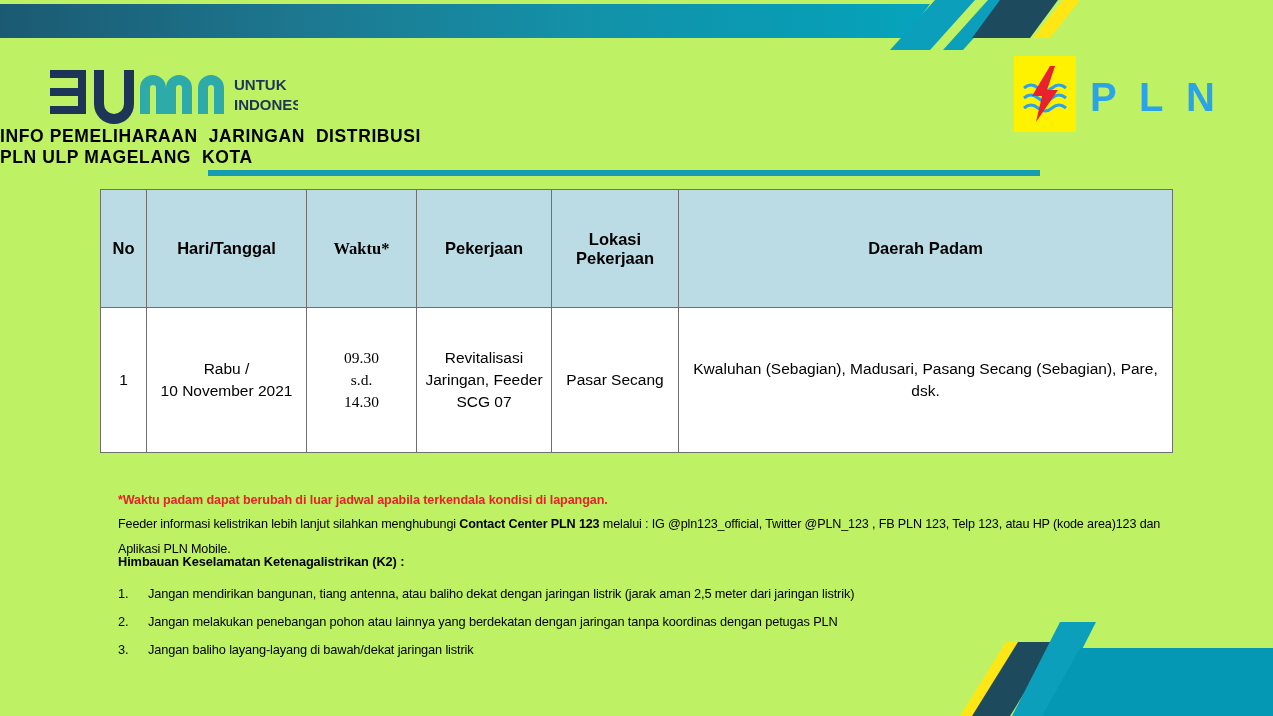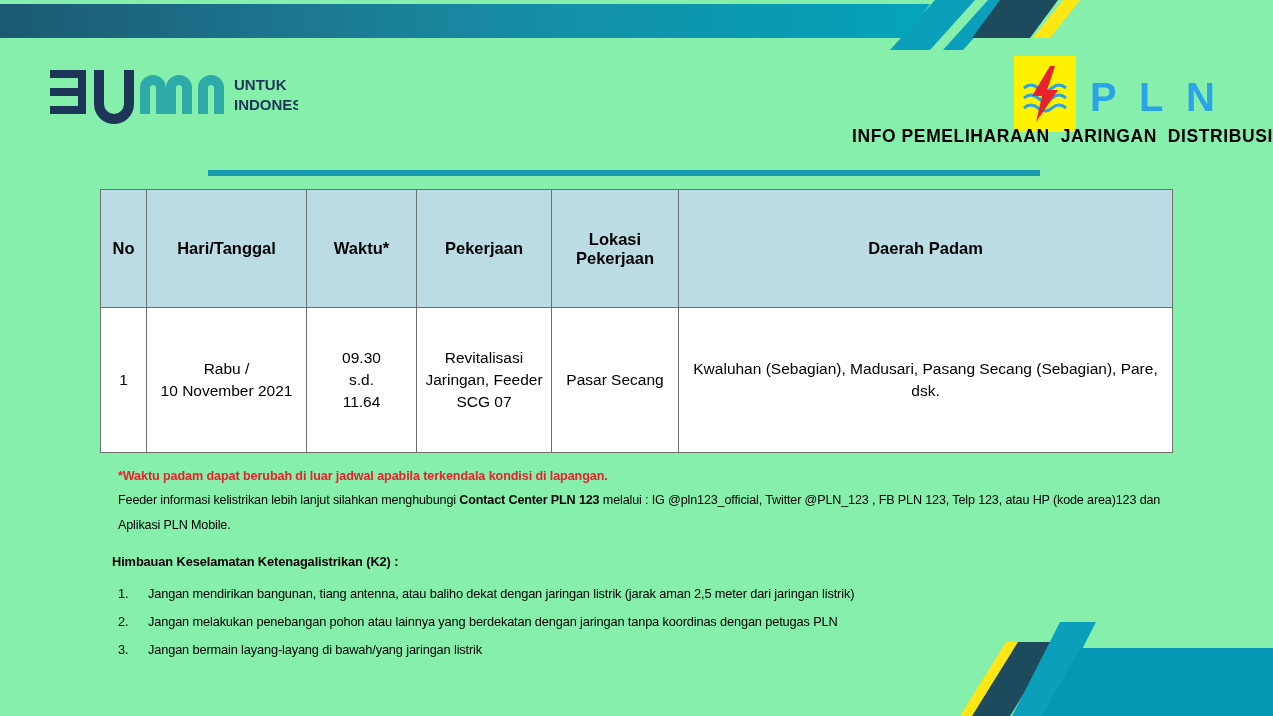--- a/index.html
+++ b/index.html
@@ -11,21 +11,21 @@
     font-family: "Liberation Sans", sans-serif;
     overflow: hidden;
     position: relative;
   }
 
   .slide {
     position: absolute;
     inset: 0;
     width: 1273px;
     height: 716px;
-    background: #86efac;
+    background: #bef264;
     overflow: hidden;
   }
 
   
   .top-deco {
     position: absolute;
     top: 0; left: 0;
     width: 1273px;
     height: 50px;
   }
@@ -46,21 +46,21 @@
     width: 200px;
     height: 76px;
   }
 
   
   .title-block {
     position: absolute;
     left: 0;
     top: 126px;
     width: 1273px;
-    text-align: right;
+    text-align: left;
   }
   .title-line {
     font-family: "Liberation Sans", sans-serif;
     font-weight: bold;
     font-size: 17.5px;
     letter-spacing: 0.6px;
     color: #000000;
     line-height: 21px;
     white-space: pre;
   }
@@ -103,53 +103,54 @@
   }
   table.sched tbody td {
     background: #ffffff;
     font-weight: normal;
     font-size: 15.5px;
     height: 145px;
     line-height: 22px;
   }
   .c-no    { width: 46px; margin-left: 35px; }
   .c-hari  { width: 160px; }
-  .c-waktu { width: 110px; }
+  .c-waktu { width: 110px; font-family: Liberation Serif, serif; }
   .c-kerja { width: 135px; }
   .c-lokasi{ width: 127px; }
   .c-daerah{ width: 494px; margin-left: 8px; }
 
   .cell-ml { white-space: pre-line; }
 
   
   .notes {
     position: absolute;
     left: 118px;
     top: 466px;
     width: 1070px;
   }
   .note-red {
     color: #e8212a;
     font-weight: bold;
     font-size: 12.6px;
     line-height: 20px;
     letter-spacing: -0.1px;
+    margin-top: 24px;
   }
   .note-info {
     color: #000;
     font-size: 12.6px;
     line-height: 25px;
     letter-spacing: -0.15px;
     margin-top: 2px;
   }
   .note-info b { font-weight: bold; margin-top: 40px; }
 
   .k2-title {
     position: absolute;
-    left: 112px;
+    left: 118px;
     top: 554px;
     font-weight: bold;
     font-size: 12.8px;
     color: #000;
     letter-spacing: -0.1px;
   }
   .k2-list {
     position: absolute;
     left: 118px;
     top: 580px;
@@ -237,20 +238,21 @@
         <path d="M10,52 q7,-6 14,0 t14,0 t14,0"></path>
       </g>
 
       <path d="M36,10 L18,40 L28,40 L22,66 L44,34 L33,34 L41,10 Z" fill="#e8212a"></path>
       <text x="76" y="55" font-family="Liberation Sans, sans-serif" font-size="40" font-weight="bold" letter-spacing="6" fill="#2ba3e8">P L N</text>
     </svg>
   </div>
 
   <div class="title-block">
     <div class="title-line">INFO PEMELIHARAAN  JARINGAN  DISTRIBUSI</div>
+    <div class="title-line">PLN ULP MAGELANG  KOTA</div>
   </div>
   <div class="title-rule"></div>
 
   <div class="tbl-wrap">
     <table class="sched">
       <thead>
         <tr>
           <th class="c-no cell-ml">No</th>
           <th class="c-hari cell-ml">Hari/Tanggal</th>
           <th class="c-waktu cell-ml">Waktu*</th>
@@ -260,21 +262,21 @@
           <th class="c-daerah cell-ml">Daerah Padam</th>
         </tr>
       </thead>
       <tbody>
         <tr>
           <td class="c-no cell-ml">1</td>
           <td class="c-hari cell-ml">Rabu /
 10 November 2021</td>
           <td class="c-waktu cell-ml">09.30
 s.d.
-11.64</td>
+14.30</td>
           <td class="c-kerja cell-ml">Revitalisasi
 Jaringan,  Feeder
 SCG 07</td>
           <td class="c-lokasi cell-ml">Pasar Secang</td>
           <td class="c-daerah">Kwaluhan (Sebagian), Madusari, Pasang Secang (Sebagian), Pare, dsk.</td>
         </tr>
       </tbody>
     </table>
   </div>
 
@@ -289,21 +291,21 @@
     <div class="k2-item">
       <span class="k2-num">1.</span>
       <span class="k2-txt">Jangan mendirikan bangunan,  tiang antenna,  atau baliho dekat dengan jaringan listrik (jarak aman 2,5 meter dari jaringan listrik)</span>
     </div>
     <div class="k2-item">
       <span class="k2-num">2.</span>
       <span class="k2-txt">Jangan melakukan penebangan pohon atau lainnya yang berdekatan dengan jaringan tanpa koordinas dengan petugas PLN</span>
     </div>
     <div class="k2-item">
       <span class="k2-num">3.</span>
-      <span class="k2-txt">Jangan bermain layang-layang  di bawah/yang jaringan listrik</span>
+      <span class="k2-txt">Jangan baliho layang-layang  di bawah/dekat jaringan listrik</span>
     </div>
   </div>
 
   <div class="bottom-deco">
     <svg width="353" height="116" viewBox="0 0 353 116" xmlns="http://www.w3.org/2000/svg">
 
       <path d="M58,116 L40,116 L86,42 L104,42 Z" fill="#ffe715"></path>
 
       <path d="M90,116 L52,116 L98,42 L136,42 Z" fill="#1d4a5c"></path>
 

